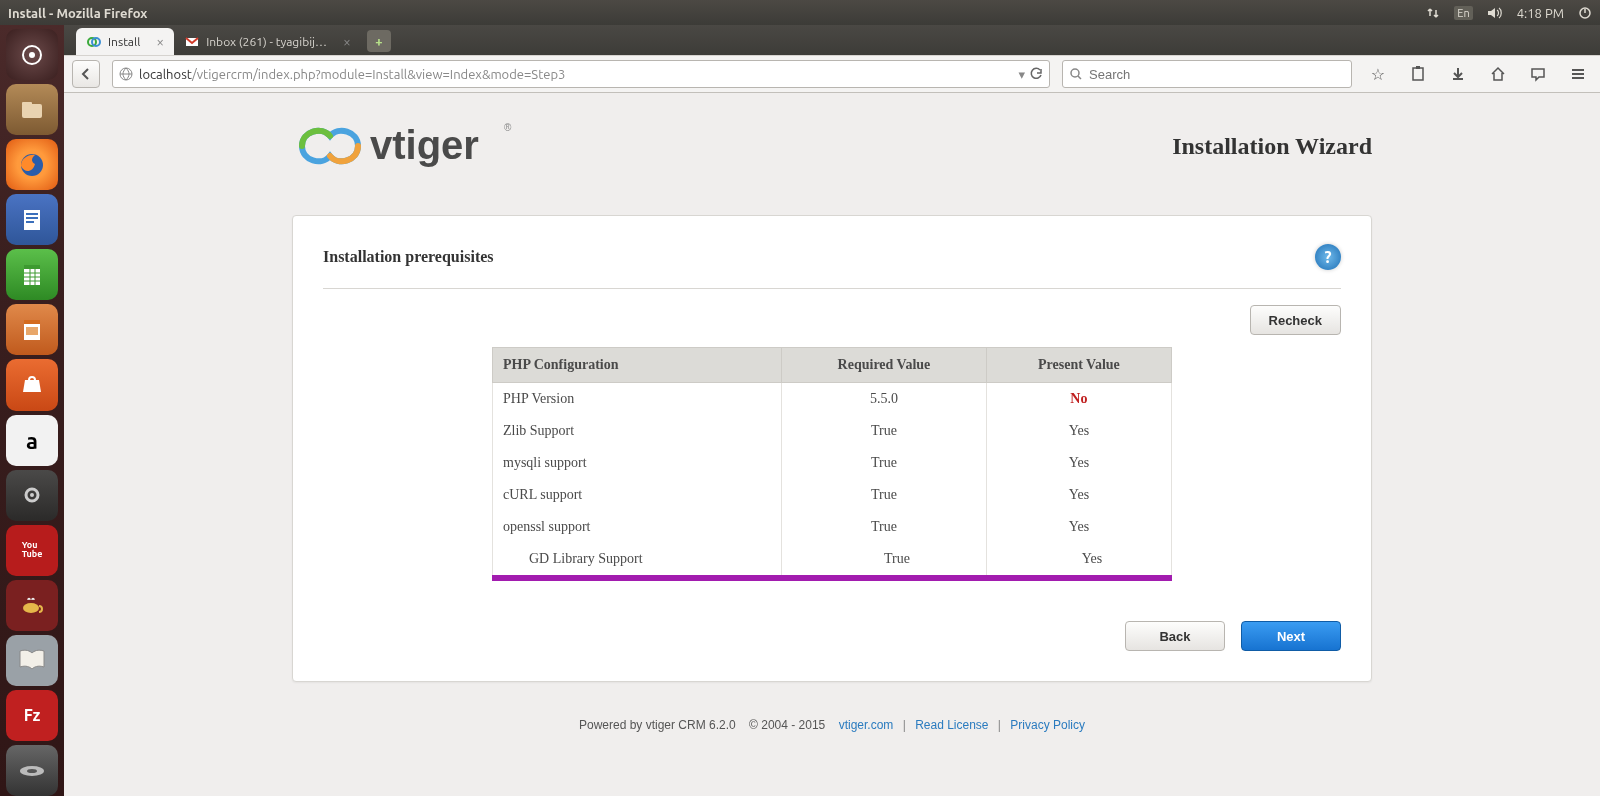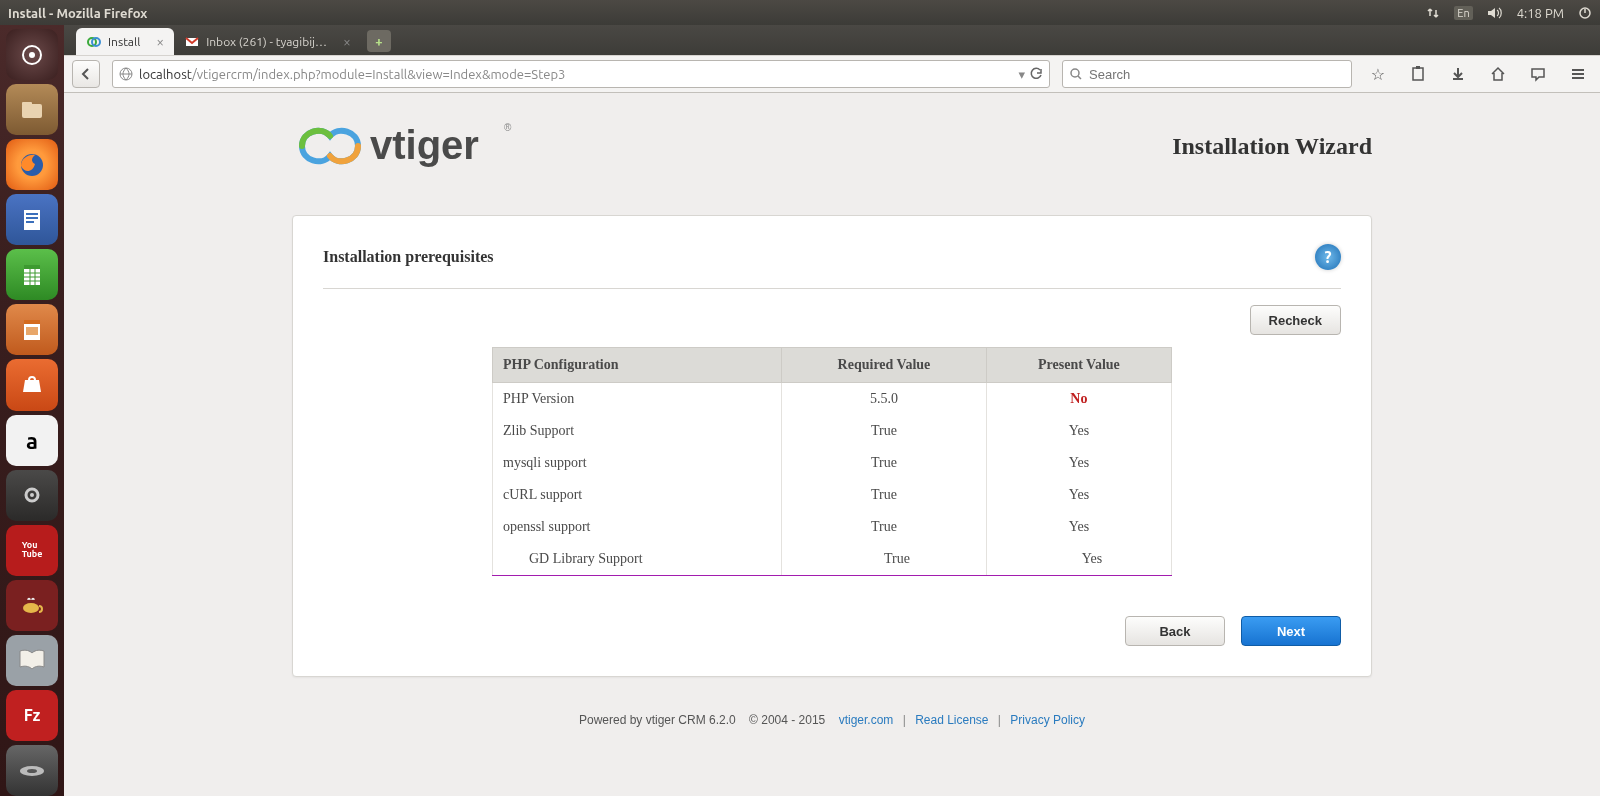--- a/index.html
+++ b/index.html
@@ -69,21 +69,21 @@
 .panel hr { border: none; border-top: 1px solid #d8d6d2; margin: 18px 0 16px; }
 
 .recheck-row { display: flex; justify-content: flex-end; }
 .btn { height: 30px; border: 1px solid #b8b5b0; border-radius: 4px; background: linear-gradient(#fdfdfc, #e6e4e1); padding: 0 18px; font-size: 13px; font-weight: bold; color: #333; cursor: pointer; }
 .btn-primary { background: linear-gradient(#3a9cf2, #1773d1); border: 1px solid #0f5ca6; color: #fff; }
 
 .prereq-table { width: 680px; margin: 12px auto 0; border-collapse: collapse; font-family: Georgia, serif; color: #4a4a4a; }
 .prereq-table th { background: #dcdbd7; border: 1px solid #cdcbc6; text-align: left; padding: 9px 10px; font-size: 14px; }
 .prereq-table th.c2, .prereq-table th.c3 { text-align: center; }
 .prereq-table td { border-left: 1px solid #e4e2de; border-right: 1px solid #e4e2de; padding: 8px 10px; font-size: 14px; }
-.prereq-table tr:last-child td { border-bottom: 1px solid #a21caf; padding-left: 36px; }
+.prereq-table tr:last-child td { border-bottom: 6px solid #a21caf; padding-left: 36px; }
 .prereq-table td.c2, .prereq-table td.c3 { text-align: center; }
 .val-bad { color: #c02020; font-weight: bold; }
 
 .nav-row { display: flex; justify-content: flex-end; gap: 16px; margin-top: 40px; }
 .nav-row .btn { width: 100px; }
 
 .footer { text-align: center; margin-top: 36px; font-size: 12px; color: #555; font-family: Arial, sans-serif; }
 .footer a { color: #2a7bbf; text-decoration: none; }
 .footer .sep { color: #888; margin: 0 6px; }
 

